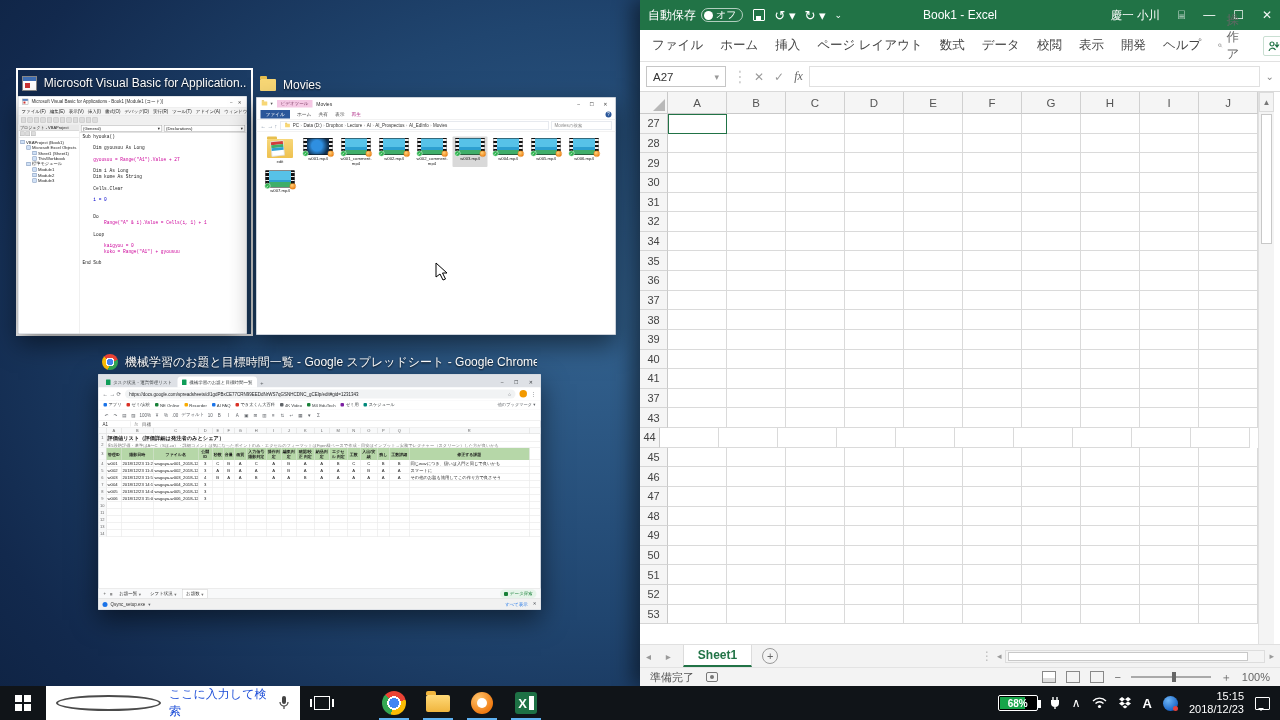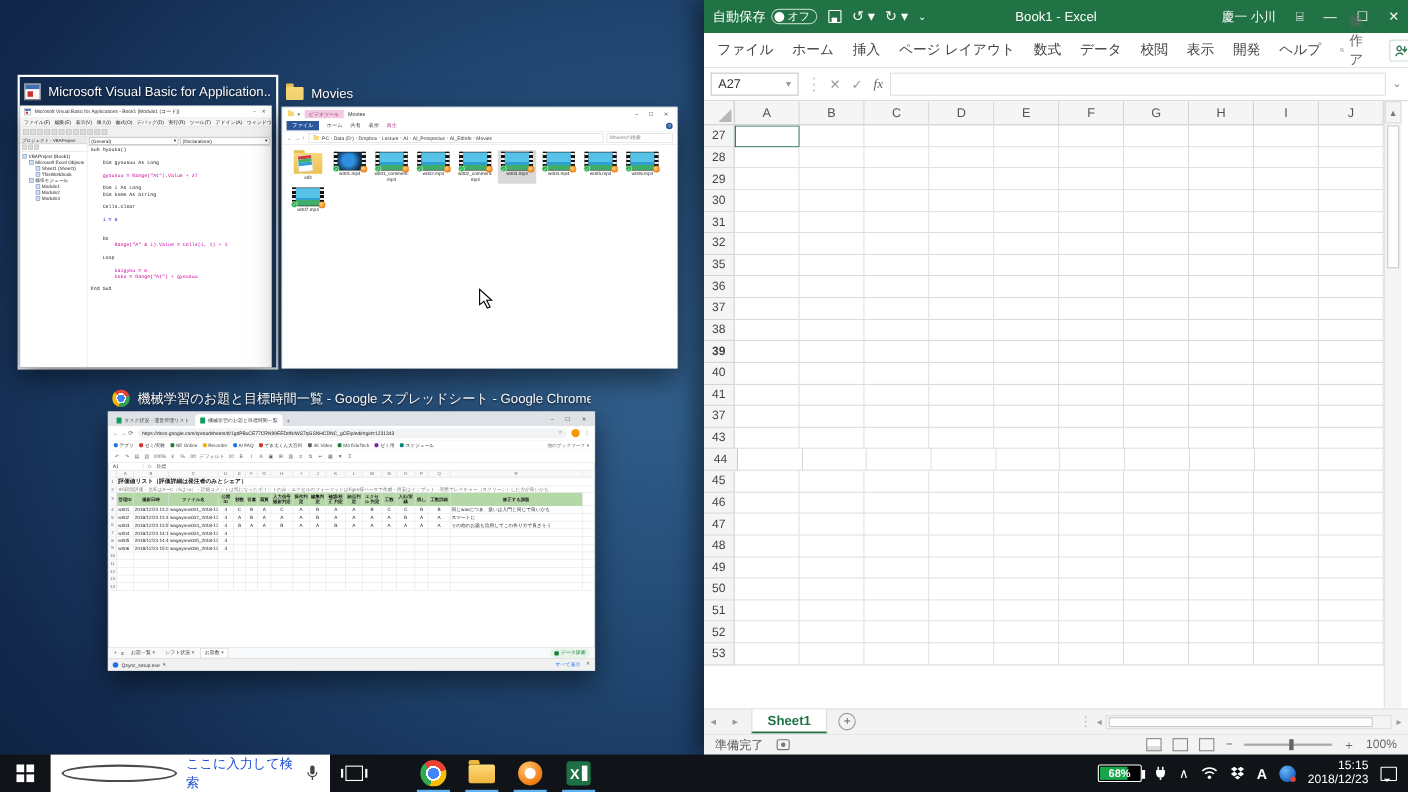--- a/index.html
+++ b/index.html
@@ -1052,20 +1052,33 @@
           <div class="gcell" style="width: 59px;"></div>
           <div class="gcell" style="width: 59px;"></div>
           <div class="gcell" style="width: 59px;"></div>
           <div class="gcell" style="width: 59px;"></div>
           <div class="gcell" style="width: 59px;"></div>
           <div class="gcell" style="width: 59px;"></div>
           <div class="gcell" style="width: 59px;"></div>
           <div class="gcell" style="width: 59px;"></div>
         </div>
         <div class="xl-row" style="height: 19.6296px;">
+          <div class="rowhead" style="width: 28px;">34</div>
+          <div class="gcell" style="width: 59px;"></div>
+          <div class="gcell" style="width: 59px;"></div>
+          <div class="gcell" style="width: 59px;"></div>
+          <div class="gcell" style="width: 59px;"></div>
+          <div class="gcell" style="width: 59px;"></div>
+          <div class="gcell" style="width: 59px;"></div>
+          <div class="gcell" style="width: 59px;"></div>
+          <div class="gcell" style="width: 59px;"></div>
+          <div class="gcell" style="width: 59px;"></div>
+          <div class="gcell" style="width: 59px;"></div>
+        </div>
+        <div class="xl-row" style="height: 19.6296px;">
           <div class="rowhead" style="width: 28px;">35</div>
           <div class="gcell" style="width: 59px;"></div>
           <div class="gcell" style="width: 59px;"></div>
           <div class="gcell" style="width: 59px;"></div>
           <div class="gcell" style="width: 59px;"></div>
           <div class="gcell" style="width: 59px;"></div>
           <div class="gcell" style="width: 59px;"></div>
           <div class="gcell" style="width: 59px;"></div>
           <div class="gcell" style="width: 59px;"></div>
           <div class="gcell" style="width: 59px;"></div>
@@ -1103,21 +1116,21 @@
           <div class="gcell" style="width: 59px;"></div>
           <div class="gcell" style="width: 59px;"></div>
           <div class="gcell" style="width: 59px;"></div>
           <div class="gcell" style="width: 59px;"></div>
           <div class="gcell" style="width: 59px;"></div>
           <div class="gcell" style="width: 59px;"></div>
           <div class="gcell" style="width: 59px;"></div>
           <div class="gcell" style="width: 59px;"></div>
           <div class="gcell" style="width: 59px;"></div>
         </div>
-        <div class="xl-row" style="height: 19.6296px; font-weight: bold;">
+        <div class="xl-row" style="height: 19.6296px;">
           <div class="rowhead" style="width: 28px;">39</div>
           <div class="gcell" style="width: 59px;"></div>
           <div class="gcell" style="width: 59px;"></div>
           <div class="gcell" style="width: 59px;"></div>
           <div class="gcell" style="width: 59px;"></div>
           <div class="gcell" style="width: 59px;"></div>
           <div class="gcell" style="width: 59px;"></div>
           <div class="gcell" style="width: 59px;"></div>
           <div class="gcell" style="width: 59px;"></div>
           <div class="gcell" style="width: 59px;"></div>
@@ -1169,21 +1182,21 @@
           <div class="gcell" style="width: 59px;"></div>
           <div class="gcell" style="width: 59px;"></div>
           <div class="gcell" style="width: 59px;"></div>
           <div class="gcell" style="width: 59px;"></div>
           <div class="gcell" style="width: 59px;"></div>
           <div class="gcell" style="width: 59px;"></div>
           <div class="gcell" style="width: 59px;"></div>
           <div class="gcell" style="width: 59px;"></div>
         </div>
         <div class="xl-row" style="height: 19.6296px;">
-          <div class="rowhead" style="width: 31px;">44</div>
+          <div class="rowhead" style="width: 20px;">44</div>
           <div class="gcell" style="width: 59px;"></div>
           <div class="gcell" style="width: 59px;"></div>
           <div class="gcell" style="width: 59px;"></div>
           <div class="gcell" style="width: 59px;"></div>
           <div class="gcell" style="width: 59px;"></div>
           <div class="gcell" style="width: 59px;"></div>
           <div class="gcell" style="width: 59px;"></div>
           <div class="gcell" style="width: 59px;"></div>
           <div class="gcell" style="width: 59px;"></div>
           <div class="gcell" style="width: 59px;"></div>

